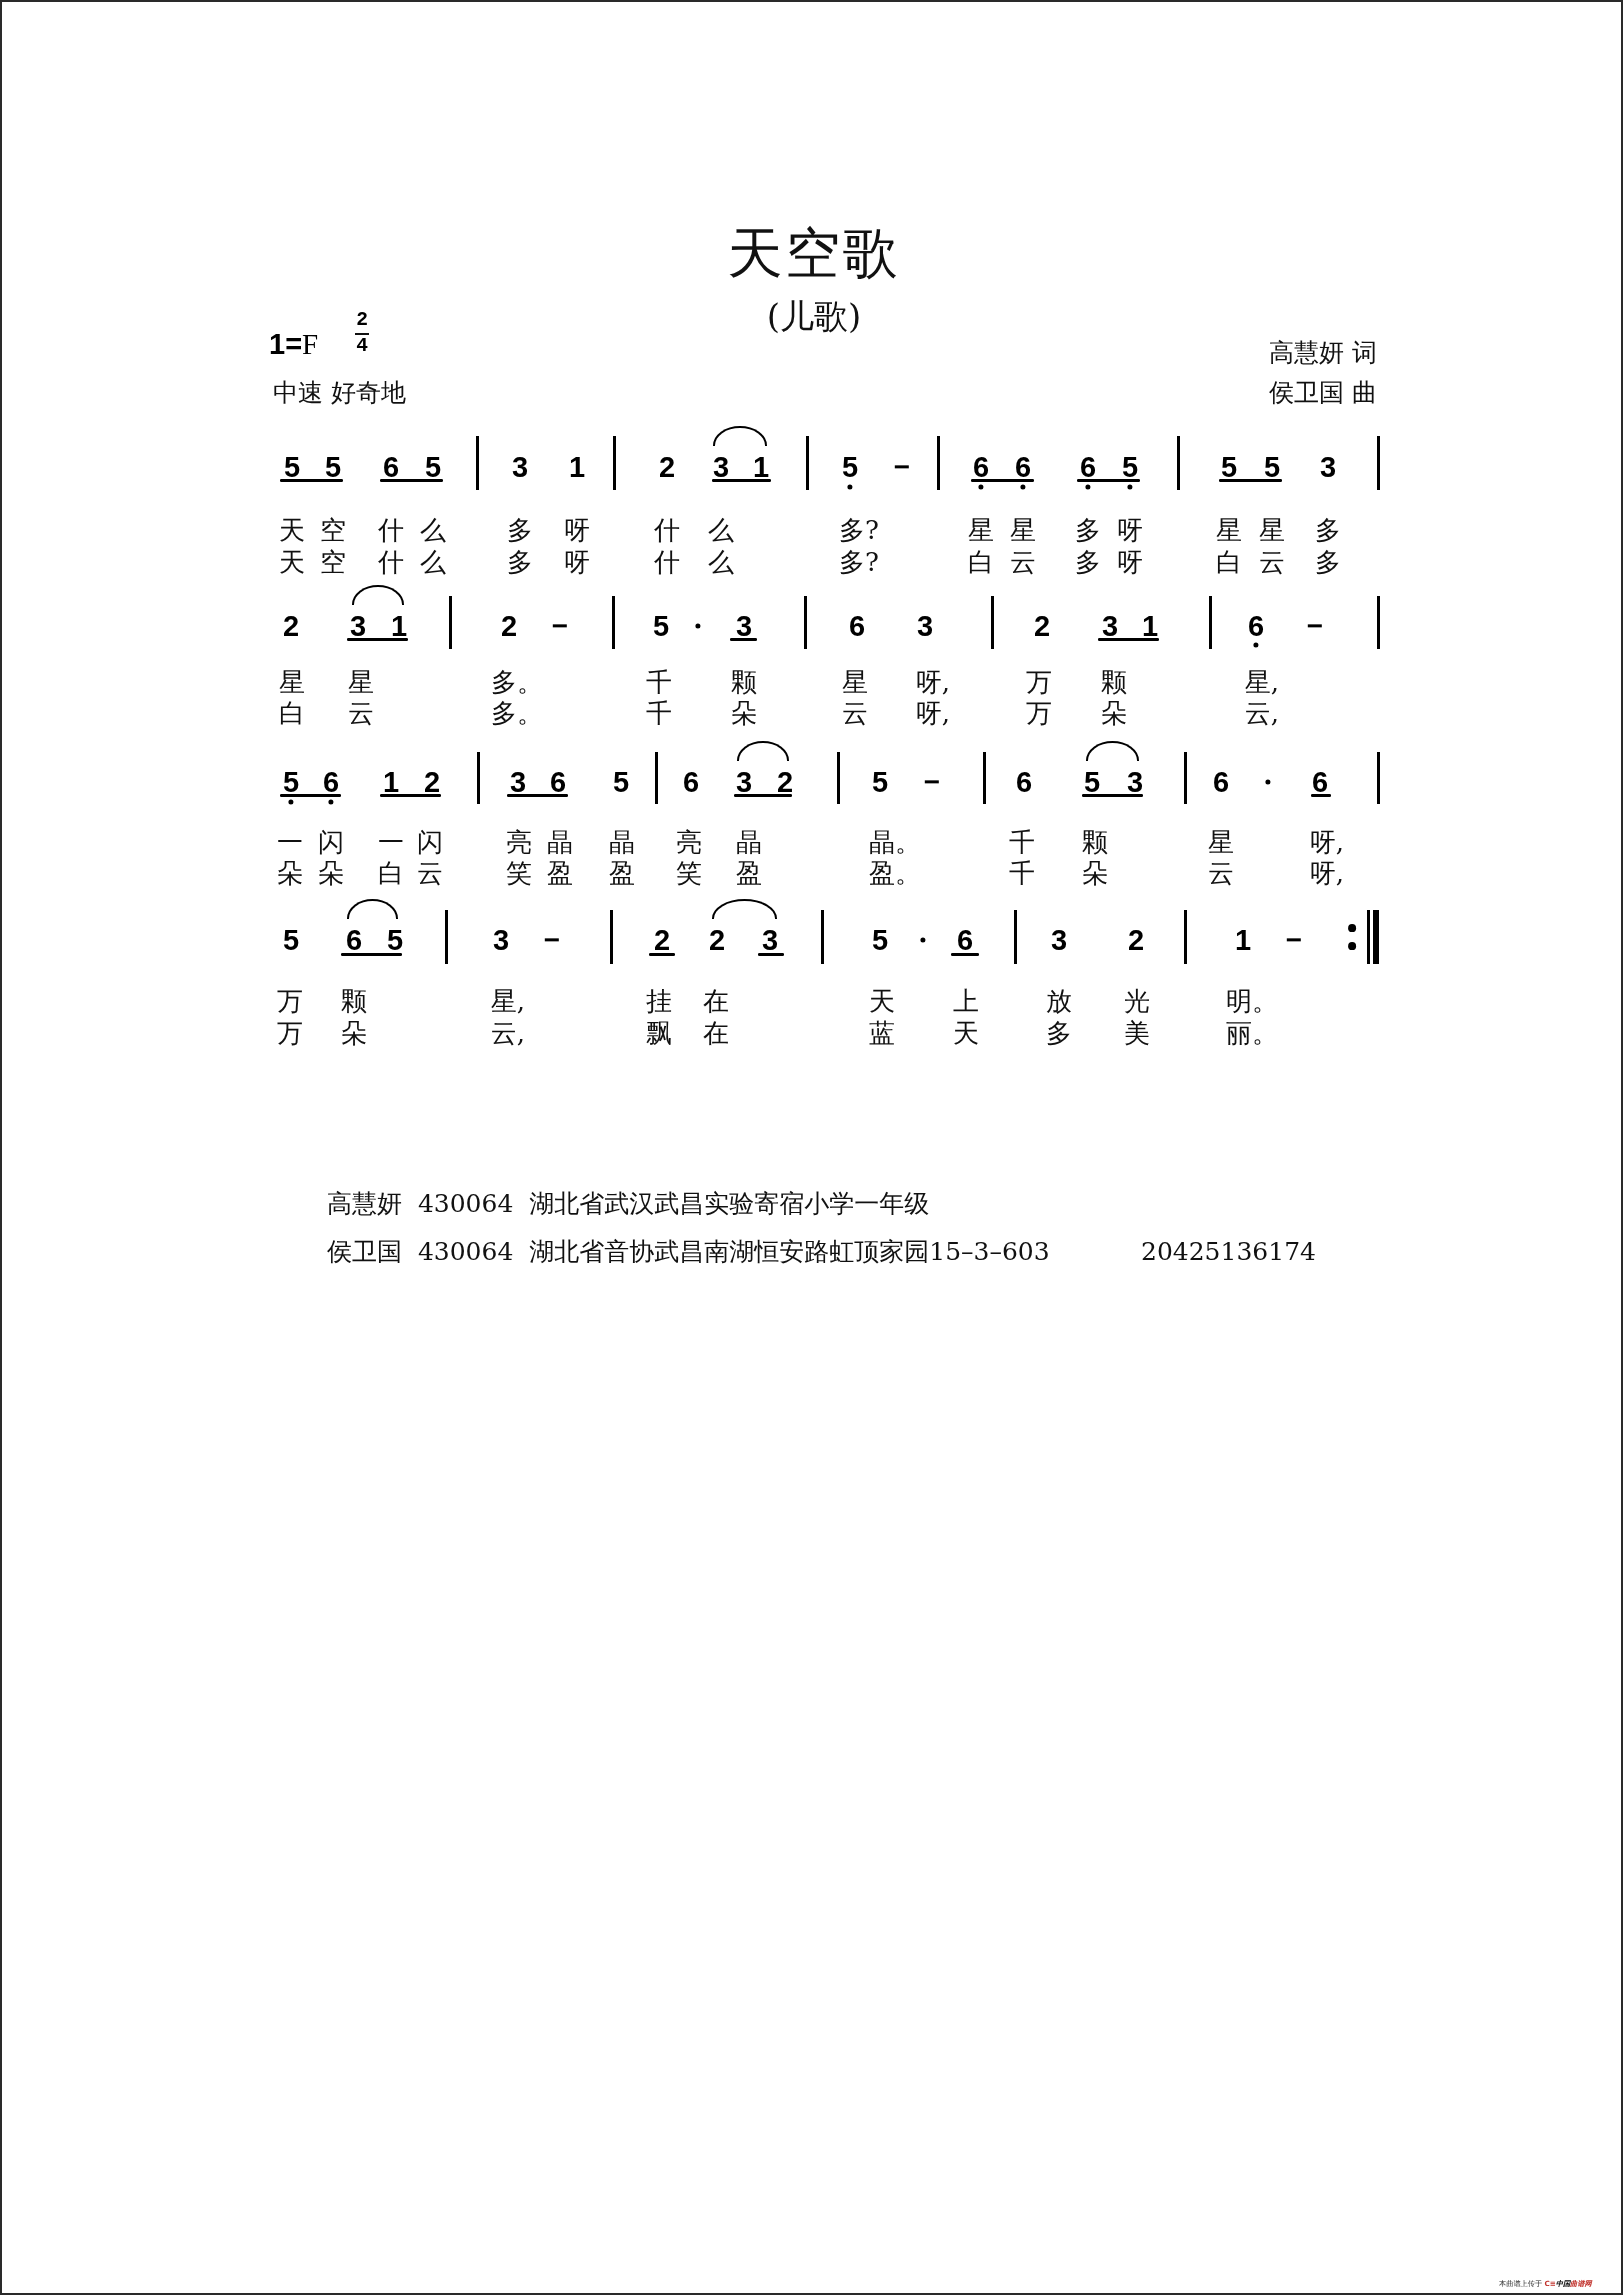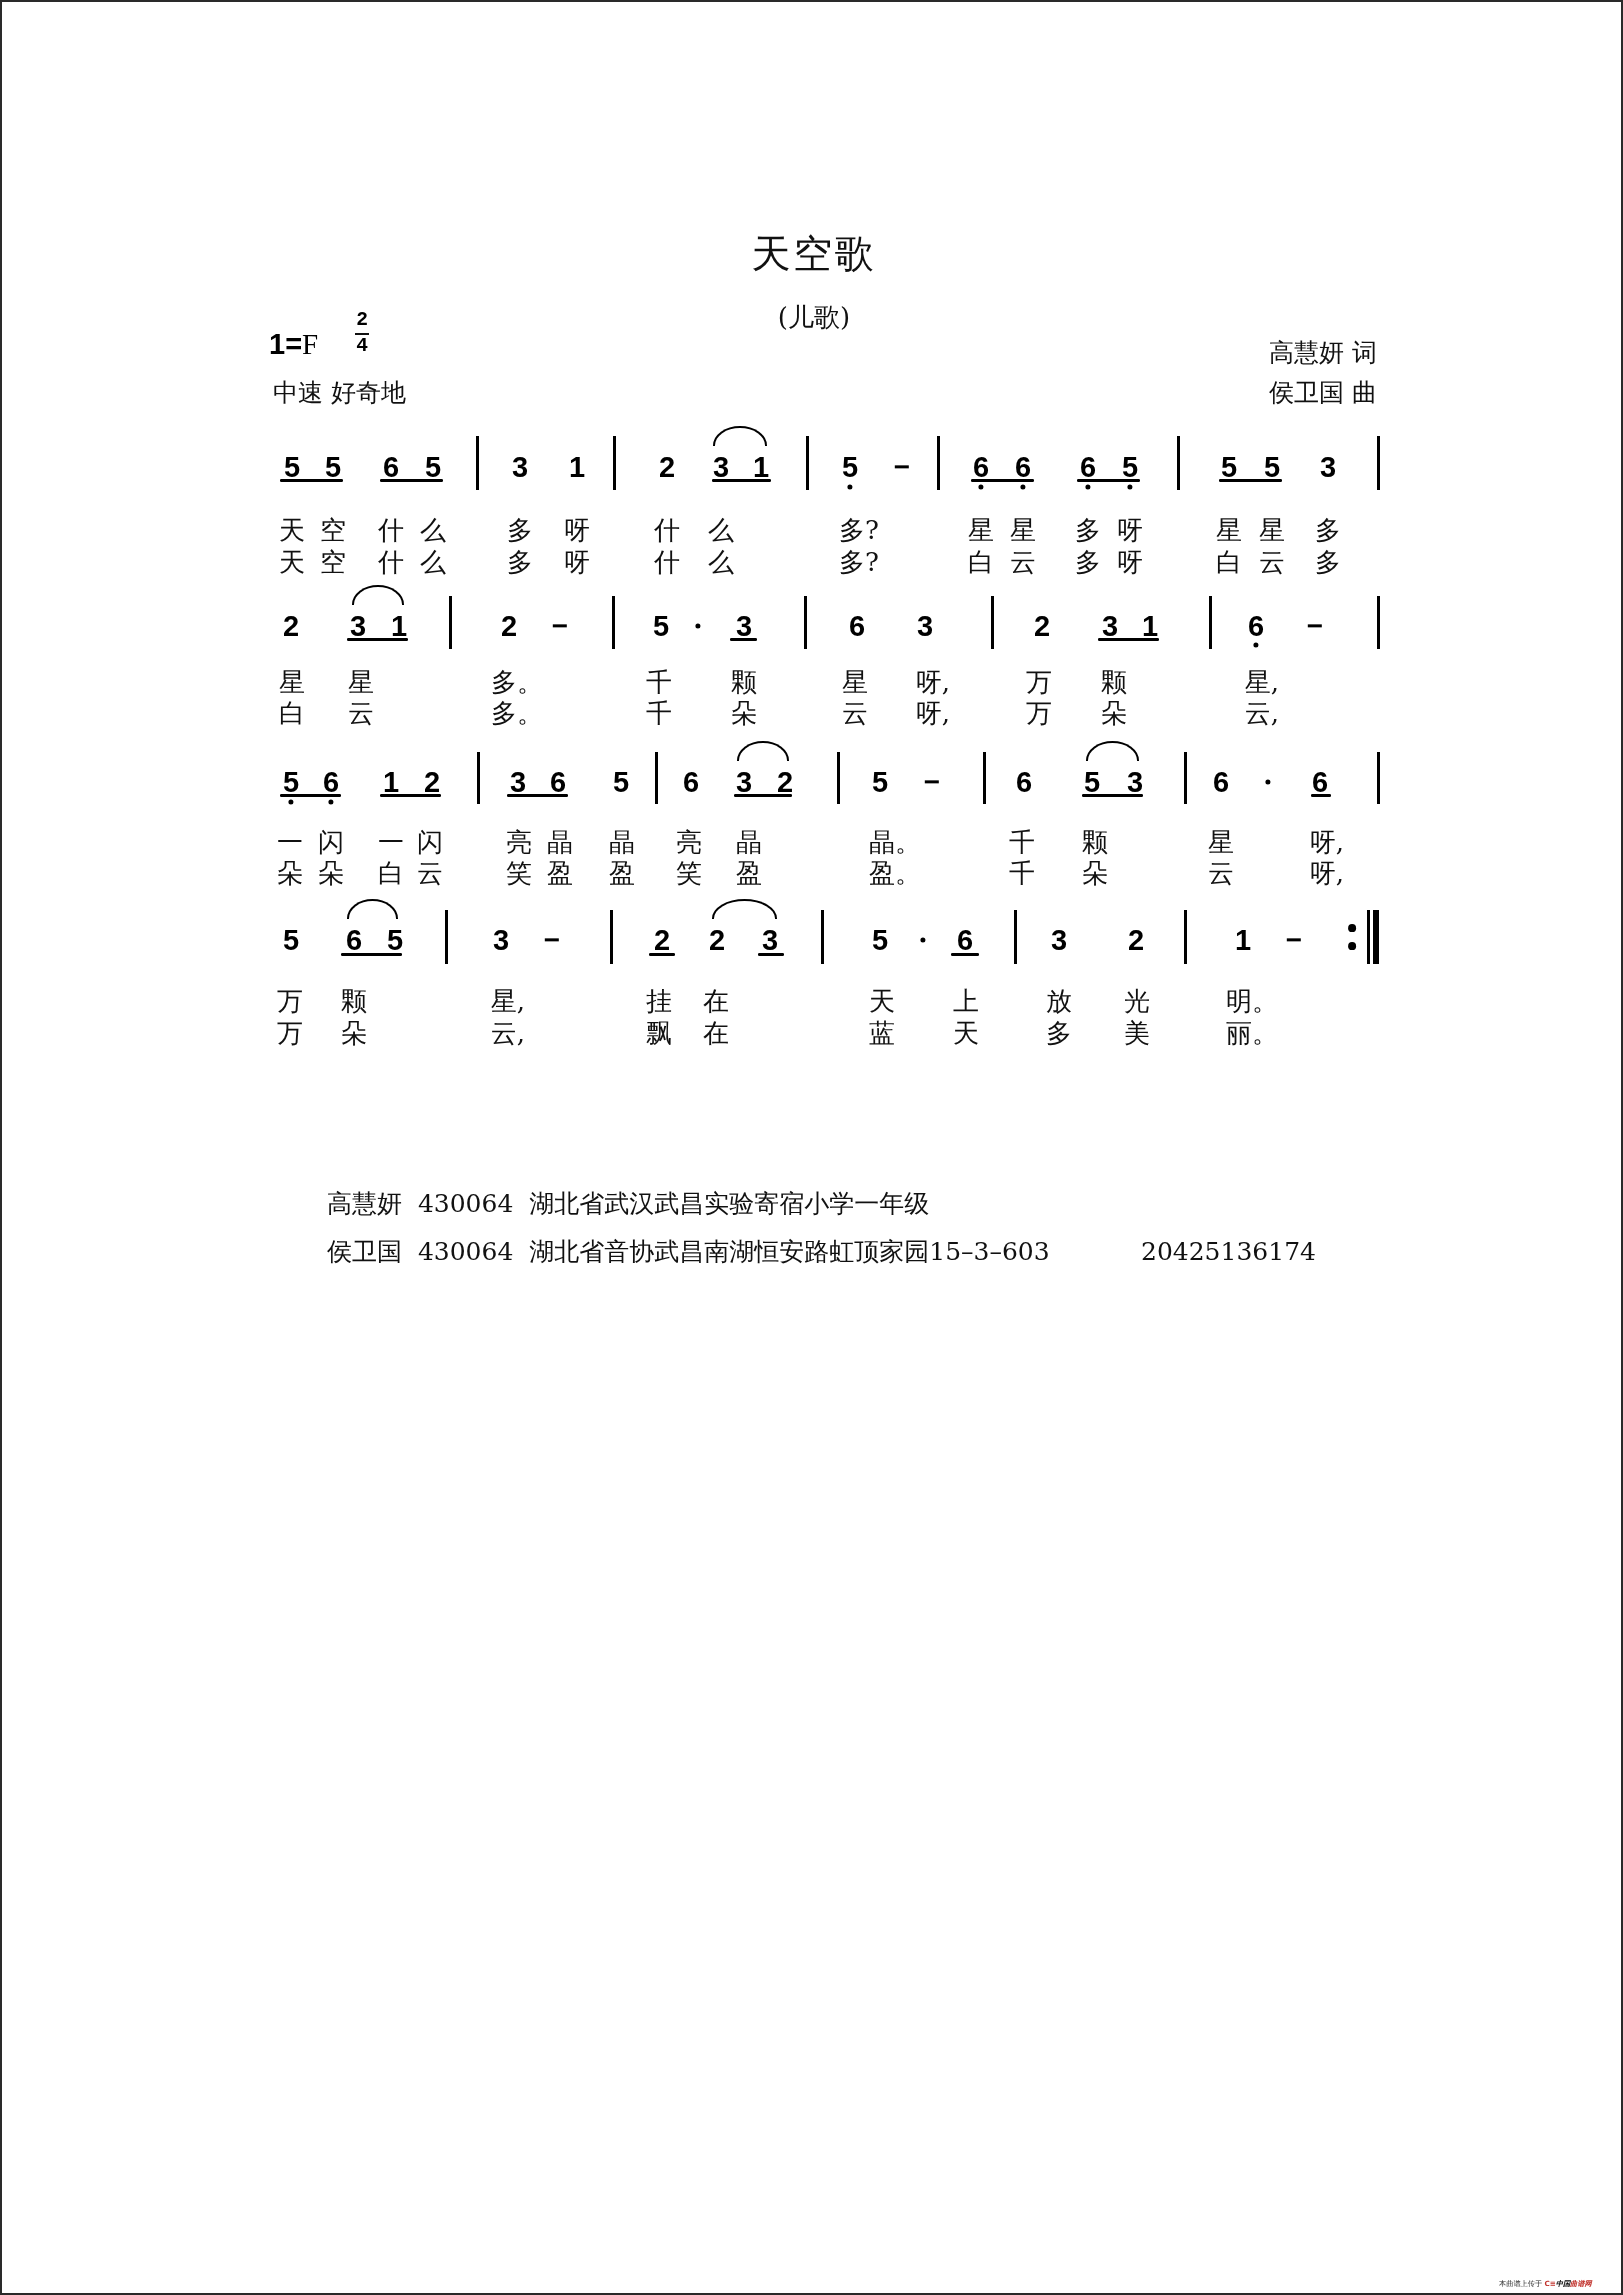--- a/index.html
+++ b/index.html
@@ -3,22 +3,22 @@
 <meta charset="utf-8">
 <style>
   html, body { margin: 0; padding: 0; background: #ffffff; }
   body { width: 1623px; height: 2295px; position: relative; overflow: hidden; }
   .page {
     position: absolute; left: 0; top: 0; width: 1623px; height: 2295px;
     box-sizing: border-box; border: 2px solid #2a2a2a; background: #fff;
   }
   .serif { font-family: "DejaVu Serif", "Liberation Serif", serif; color: #111; }
   .abs { position: absolute; white-space: nowrap; }
-  .title { font-size: 39px; transform: translate(-50%, -50%); letter-spacing: 2.6px; }
-  .subtitle { font-size: 26px; transform: translate(-50%, -50%); }
+  .title { font-size: 55px; transform: translate(-50%, -50%); letter-spacing: 2.6px; }
+  .subtitle { font-size: 34px; transform: translate(-50%, -50%); }
   .meta { font-size: 25px; transform: translateY(-50%); }
   .meta-right { font-size: 25px; transform: translate(-100%, -50%); }
   .key { font-family: "Liberation Sans", sans-serif; font-size: 29px; font-weight: bold; }
   .key .f { font-family: "Liberation Serif", serif; font-weight: normal; }
   .timesig { font-family: Liberation Mono, monospace; font-weight: bold; font-size: 19.6px; text-align: center; line-height: 1; }
   .timesig .bar { display:block; height: 2.6px; background:#111; margin: 2px 0; }
 
   .note {
     font-family: "Liberation Sans", "DejaVu Sans", sans-serif;
     font-weight: bold; font-size: 29px; color: #000;

